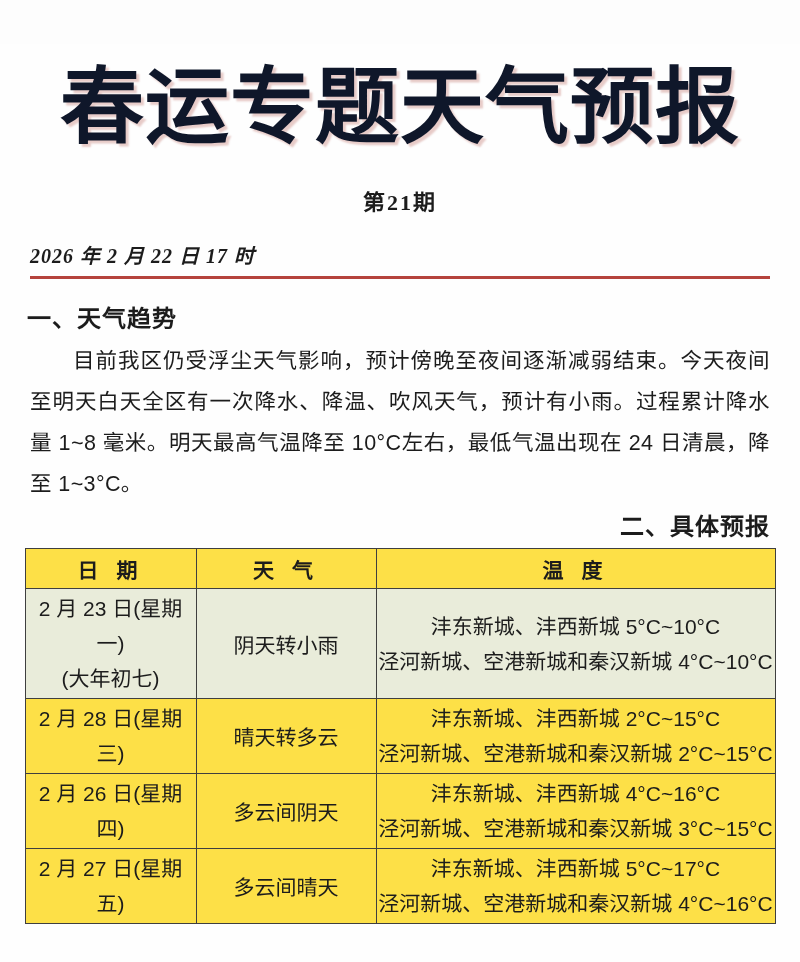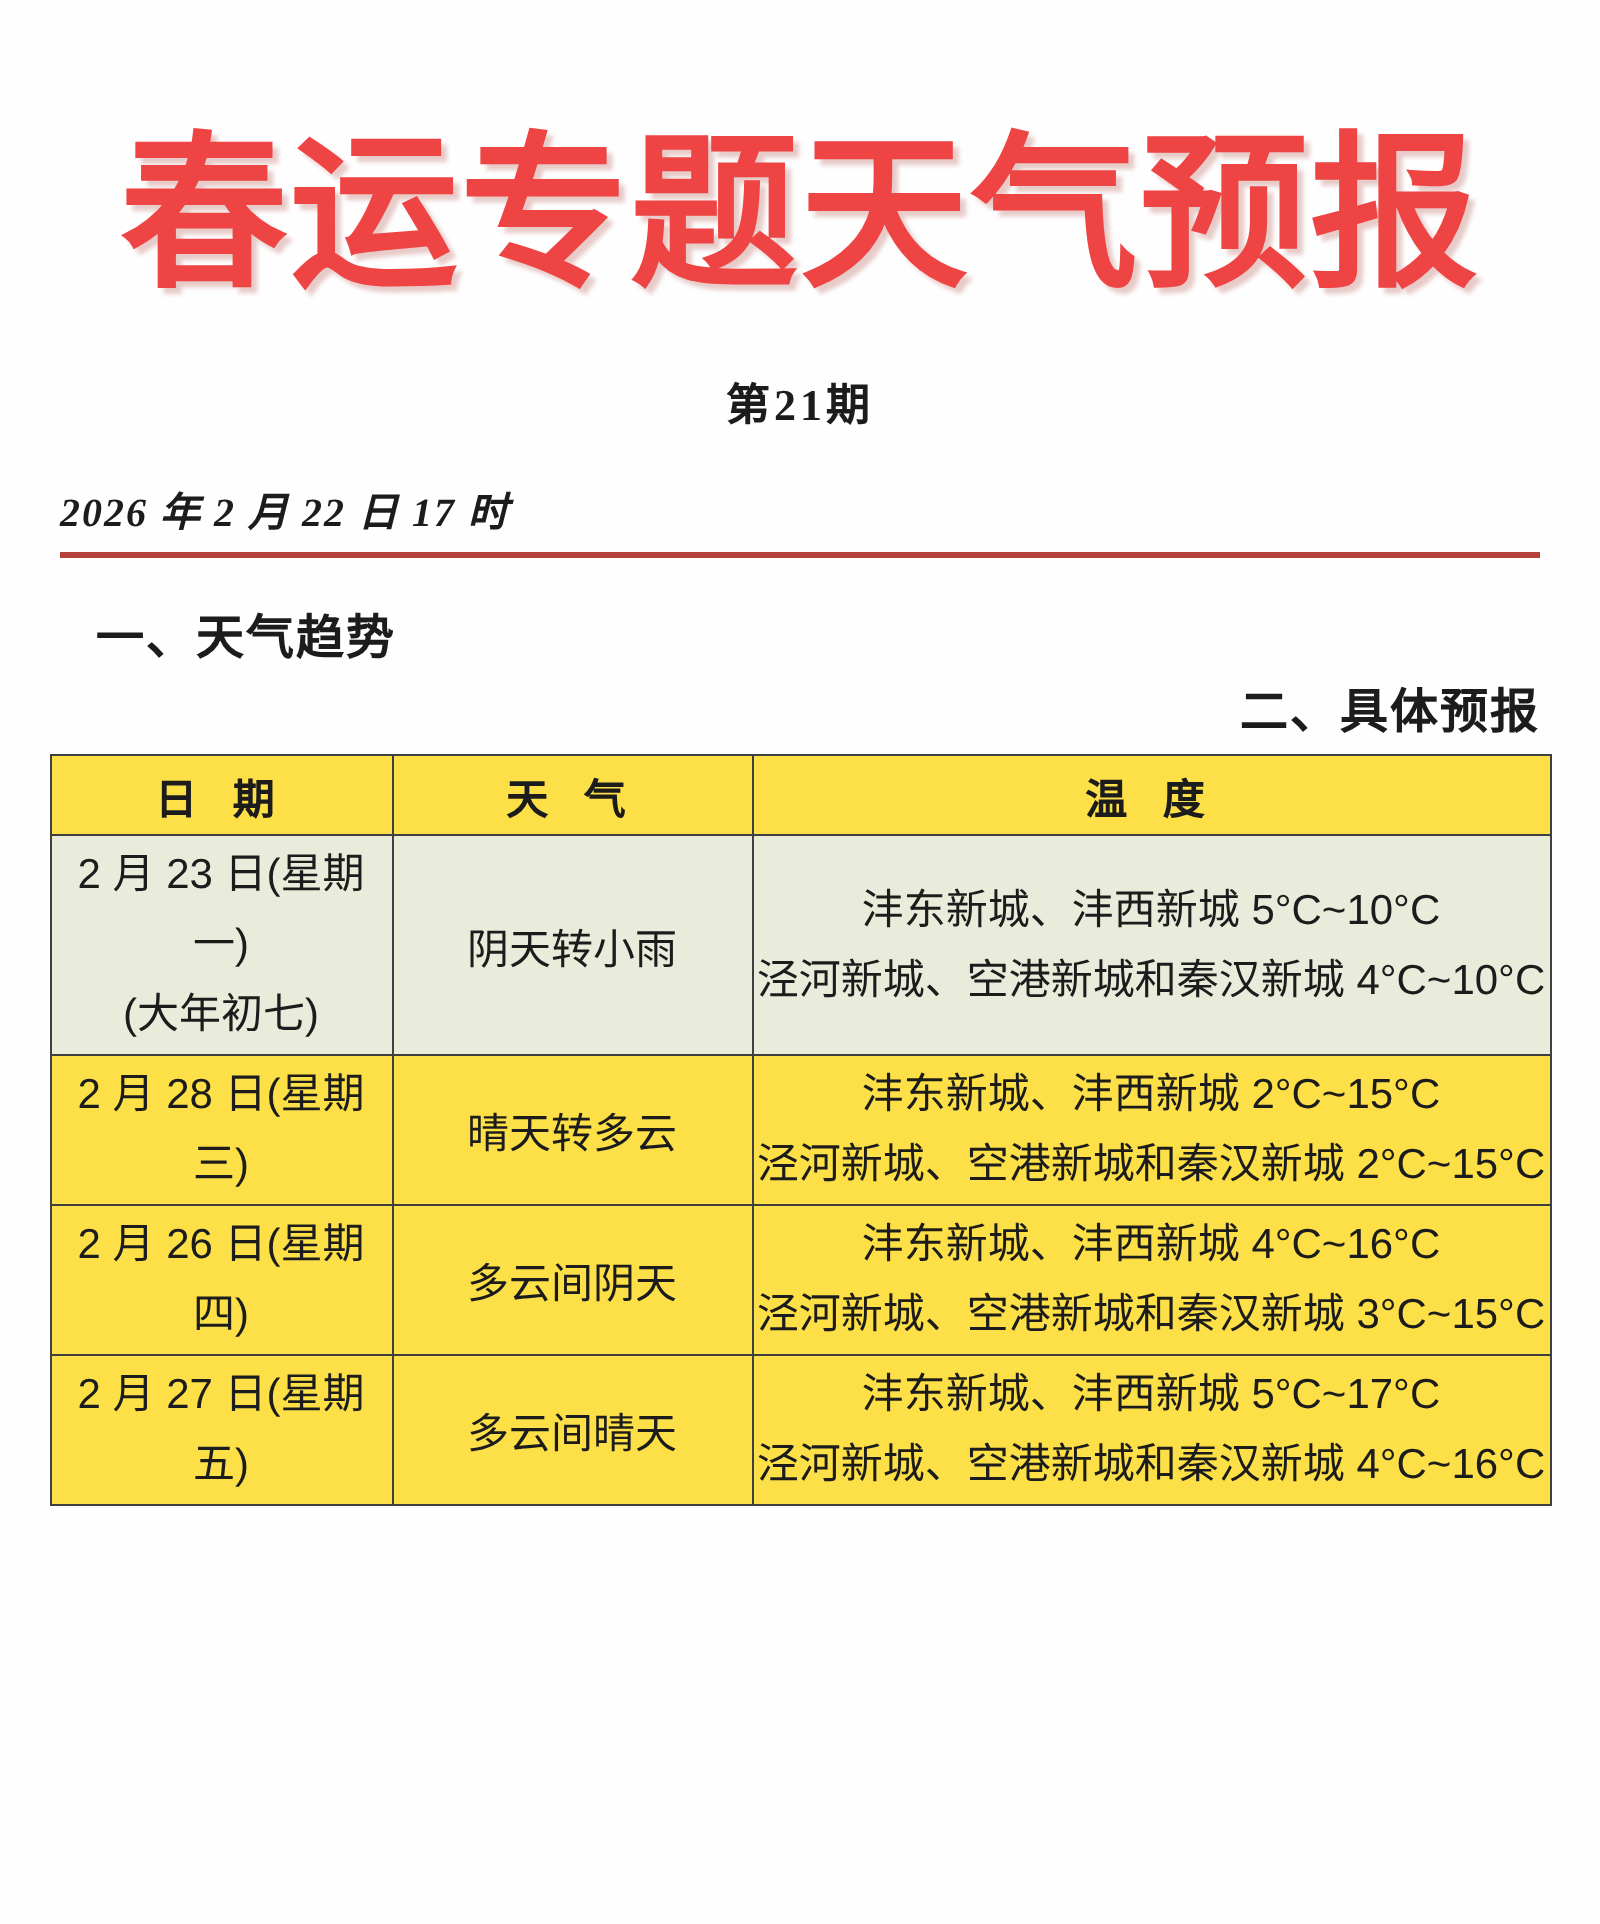--- a/index.html
+++ b/index.html
@@ -13,21 +13,21 @@
   .page { width: 800px; height: 962px; position: relative; background: #fefefe; }
 
   
   .main-title {
     margin-top: 44px;
     text-align: center;
     font-size: 84px;
     font-weight: 900;
     line-height: 126px;
     letter-spacing: 1px;
-    color: #ef4444;
+    color: #0f172a;
     text-shadow: 3px 3px 2px rgba(150, 25, 10, 0.22);
     white-space: nowrap;
   }
 
   .issue-no {
     margin-top: 14px;
     text-align: center;
     font-size: 22px;
     font-weight: bold;
     font-family: "Liberation Serif", serif;
@@ -42,21 +42,21 @@
     align-items: baseline;
     font-size: 20px;
     font-weight: bold;
     padding-bottom: 7px;
     border-bottom: 3px solid #b5433c;
   }
   .meta-line .pub { letter-spacing: 0.5px; }
   .meta-line .dt  { font-family: "Liberation Serif", serif; letter-spacing: 1px; font-style: italic; }
 
   .sec-heading {
-    margin: 20px 30px 0 48px;
+    margin: 20px 30px 0 27px;
     font-size: 24px;
     font-weight: 900;
     letter-spacing: 1px;
   }
   .sec-heading.second { margin-top: 2px; text-align: right; }
 
   .trend-para {
     margin: 7px 30px 0 30px;
     font-size: 21.5px;
     line-height: 41px;
@@ -100,20 +100,21 @@
   <div class="main-title">春运专题天气预报</div>
 
   <div class="issue-no">第21期</div>
 
   <div class="meta-line">
     <span class="dt">2026 年 2 月 22 日 17 时</span>
   </div>
 
   <div class="sec-heading">一、天气趋势</div>
 
+  <p class="trend-para">目前我区仍受浮尘天气影响，预计傍晚至夜间逐渐减弱结束。今天夜间至明天白天全区有一次降水、降温、吹风天气，预计有小雨。过程累计降水量 1~8 毫米。明天最高气温降至 10°C左右，最低气温出现在 24 日清晨，降至 1~3°C。</p>
 
   <div class="sec-heading second">二、具体预报</div>
 
   <table class="forecast">
     <colgroup>
         <col class="c1">
         <col class="c2">
         <col class="c3">
       </colgroup>
     <thead>

